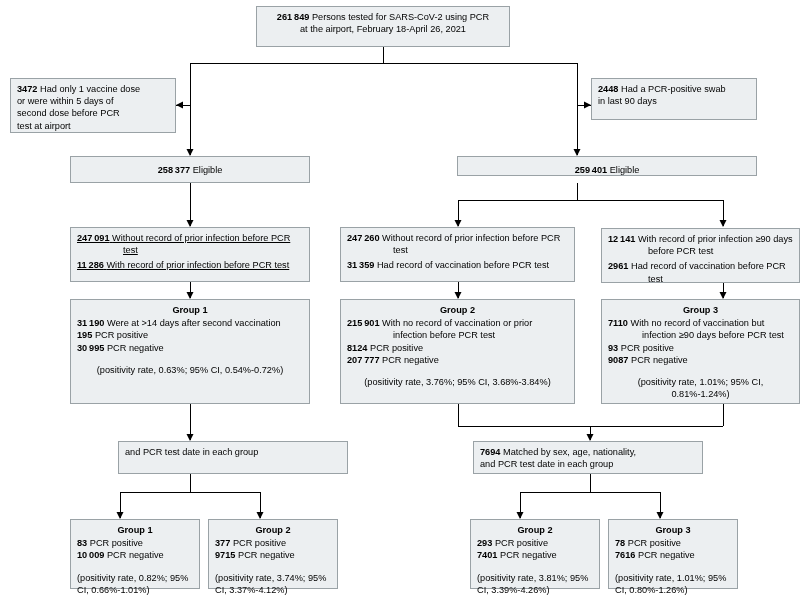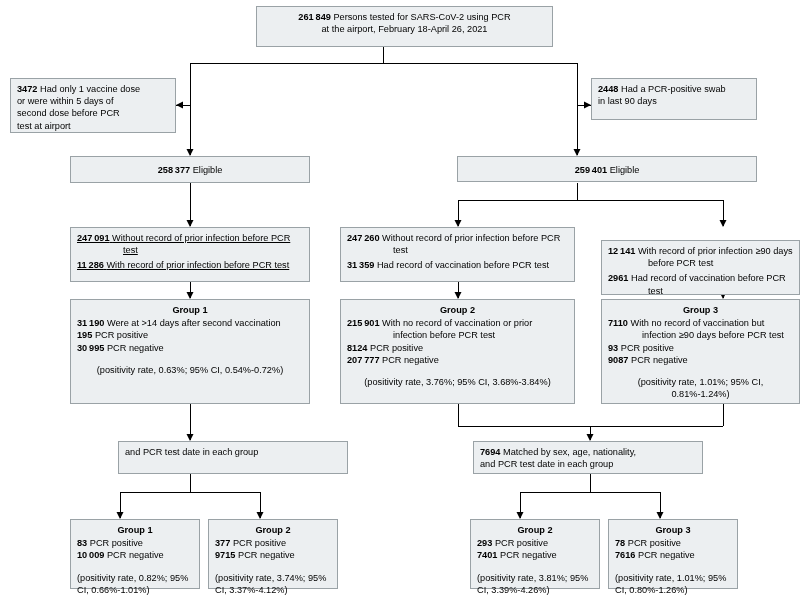--- a/index.html
+++ b/index.html
@@ -125,56 +125,56 @@
       <polygon points="723,299 719.5,292 726.5,292"></polygon>
       <polygon points="190,441 186.5,434 193.5,434"></polygon>
       <polygon points="590,441 586.5,434 593.5,434"></polygon>
       <polygon points="120,519 116.5,512 123.5,512"></polygon>
       <polygon points="260,519 256.5,512 263.5,512"></polygon>
       <polygon points="520,519 516.5,512 523.5,512"></polygon>
       <polygon points="660,519 656.5,512 663.5,512"></polygon>
     </g>
   </svg>
 
-  <div class="box center" style="left:256px; top:6px; width:297px; height:41px;">
+  <div class="box center" style="left:256px; top:6px; width:254px; height:41px;">
     <span class="row"><span class="num">261 849</span> <span>Persons tested for SARS-CoV-2 using PCR</span></span>
     <span class="row">at the airport, February 18-April 26, 2021</span>
   </div>
 
   <div class="box" style="left:10px; top:78px; width:166px; height:55px;">
     <span class="hang w28"><span class="num">3472</span> <span>Had only 1 vaccine dose</span></span>
     <span class="row">or were within 5 days of</span>
     <span class="row">second dose before PCR</span>
     <span class="row">test at airport</span>
   </div>
 
   <div class="box" style="left:591px; top:78px; width:166px; height:42px;">
     <span class="hang w28"><span class="num">2448</span> <span>Had a PCR-positive swab</span></span>
     <span class="row">in last 90 days</span>
   </div>
 
   <div class="box center" style="left:70px; top:156px; width:240px; height:27px; padding-top:7px;">
     <span class="row"><span class="num">258 377</span> <span>Eligible</span></span>
   </div>
 
-  <div class="box center" style="left:457px; top:156px; width:300px; height:26px; padding-top:7px;">
+  <div class="box center" style="left:457px; top:156px; width:300px; height:20px; padding-top:7px;">
     <span class="row"><span class="num">259 401</span> <span>Eligible</span></span>
   </div>
 
   <div class="box" style="left:70px; top:227px; width:240px; height:55px;text-decoration:underline;">
     <span class="hang w46"><span class="num">247 091</span> <span>Without record of prior infection before PCR test</span></span>
     <span class="hang w46" style="margin-top:3px;"><span class="num">11 286</span> <span>With record of prior infection before PCR test</span></span>
   </div>
 
   <div class="box" style="left:340px; top:227px; width:235px; height:55px;">
     <span class="hang w46"><span class="num">247 260</span> <span>Without record of prior infection before PCR test</span></span>
     <span class="hang w46" style="margin-top:3px;"><span class="num">31 359</span> <span>Had record of vaccination before PCR test</span></span>
   </div>
 
-  <div class="box" style="left:601px; top:240px; width:199px; height:55px;">
+  <div class="box" style="left:601px; top:228px; width:199px; height:55px;">
     <span class="hang w40"><span class="num">12 141</span> <span>With record of prior infection ≥90 days before PCR test</span></span>
     <span class="hang w40" style="margin-top:3px;"><span class="num">2961</span> <span>Had record of vaccination before PCR test</span></span>
   </div>
 
   <div class="box" style="left:70px; top:299px; width:240px; height:105px;">
     <span class="hdr">Group 1</span>
     <span class="hang w40"><span class="num">31 190</span> <span>Were at &gt;14 days after second vaccination</span></span>
     <span class="hang w40"><span class="num">195</span> <span>PCR positive</span></span>
     <span class="hang w40"><span class="num">30 995</span> <span>PCR negative</span></span>
     <span class="note center">(positivity rate, 0.63%; 95% CI, 0.54%-0.72%)</span>

